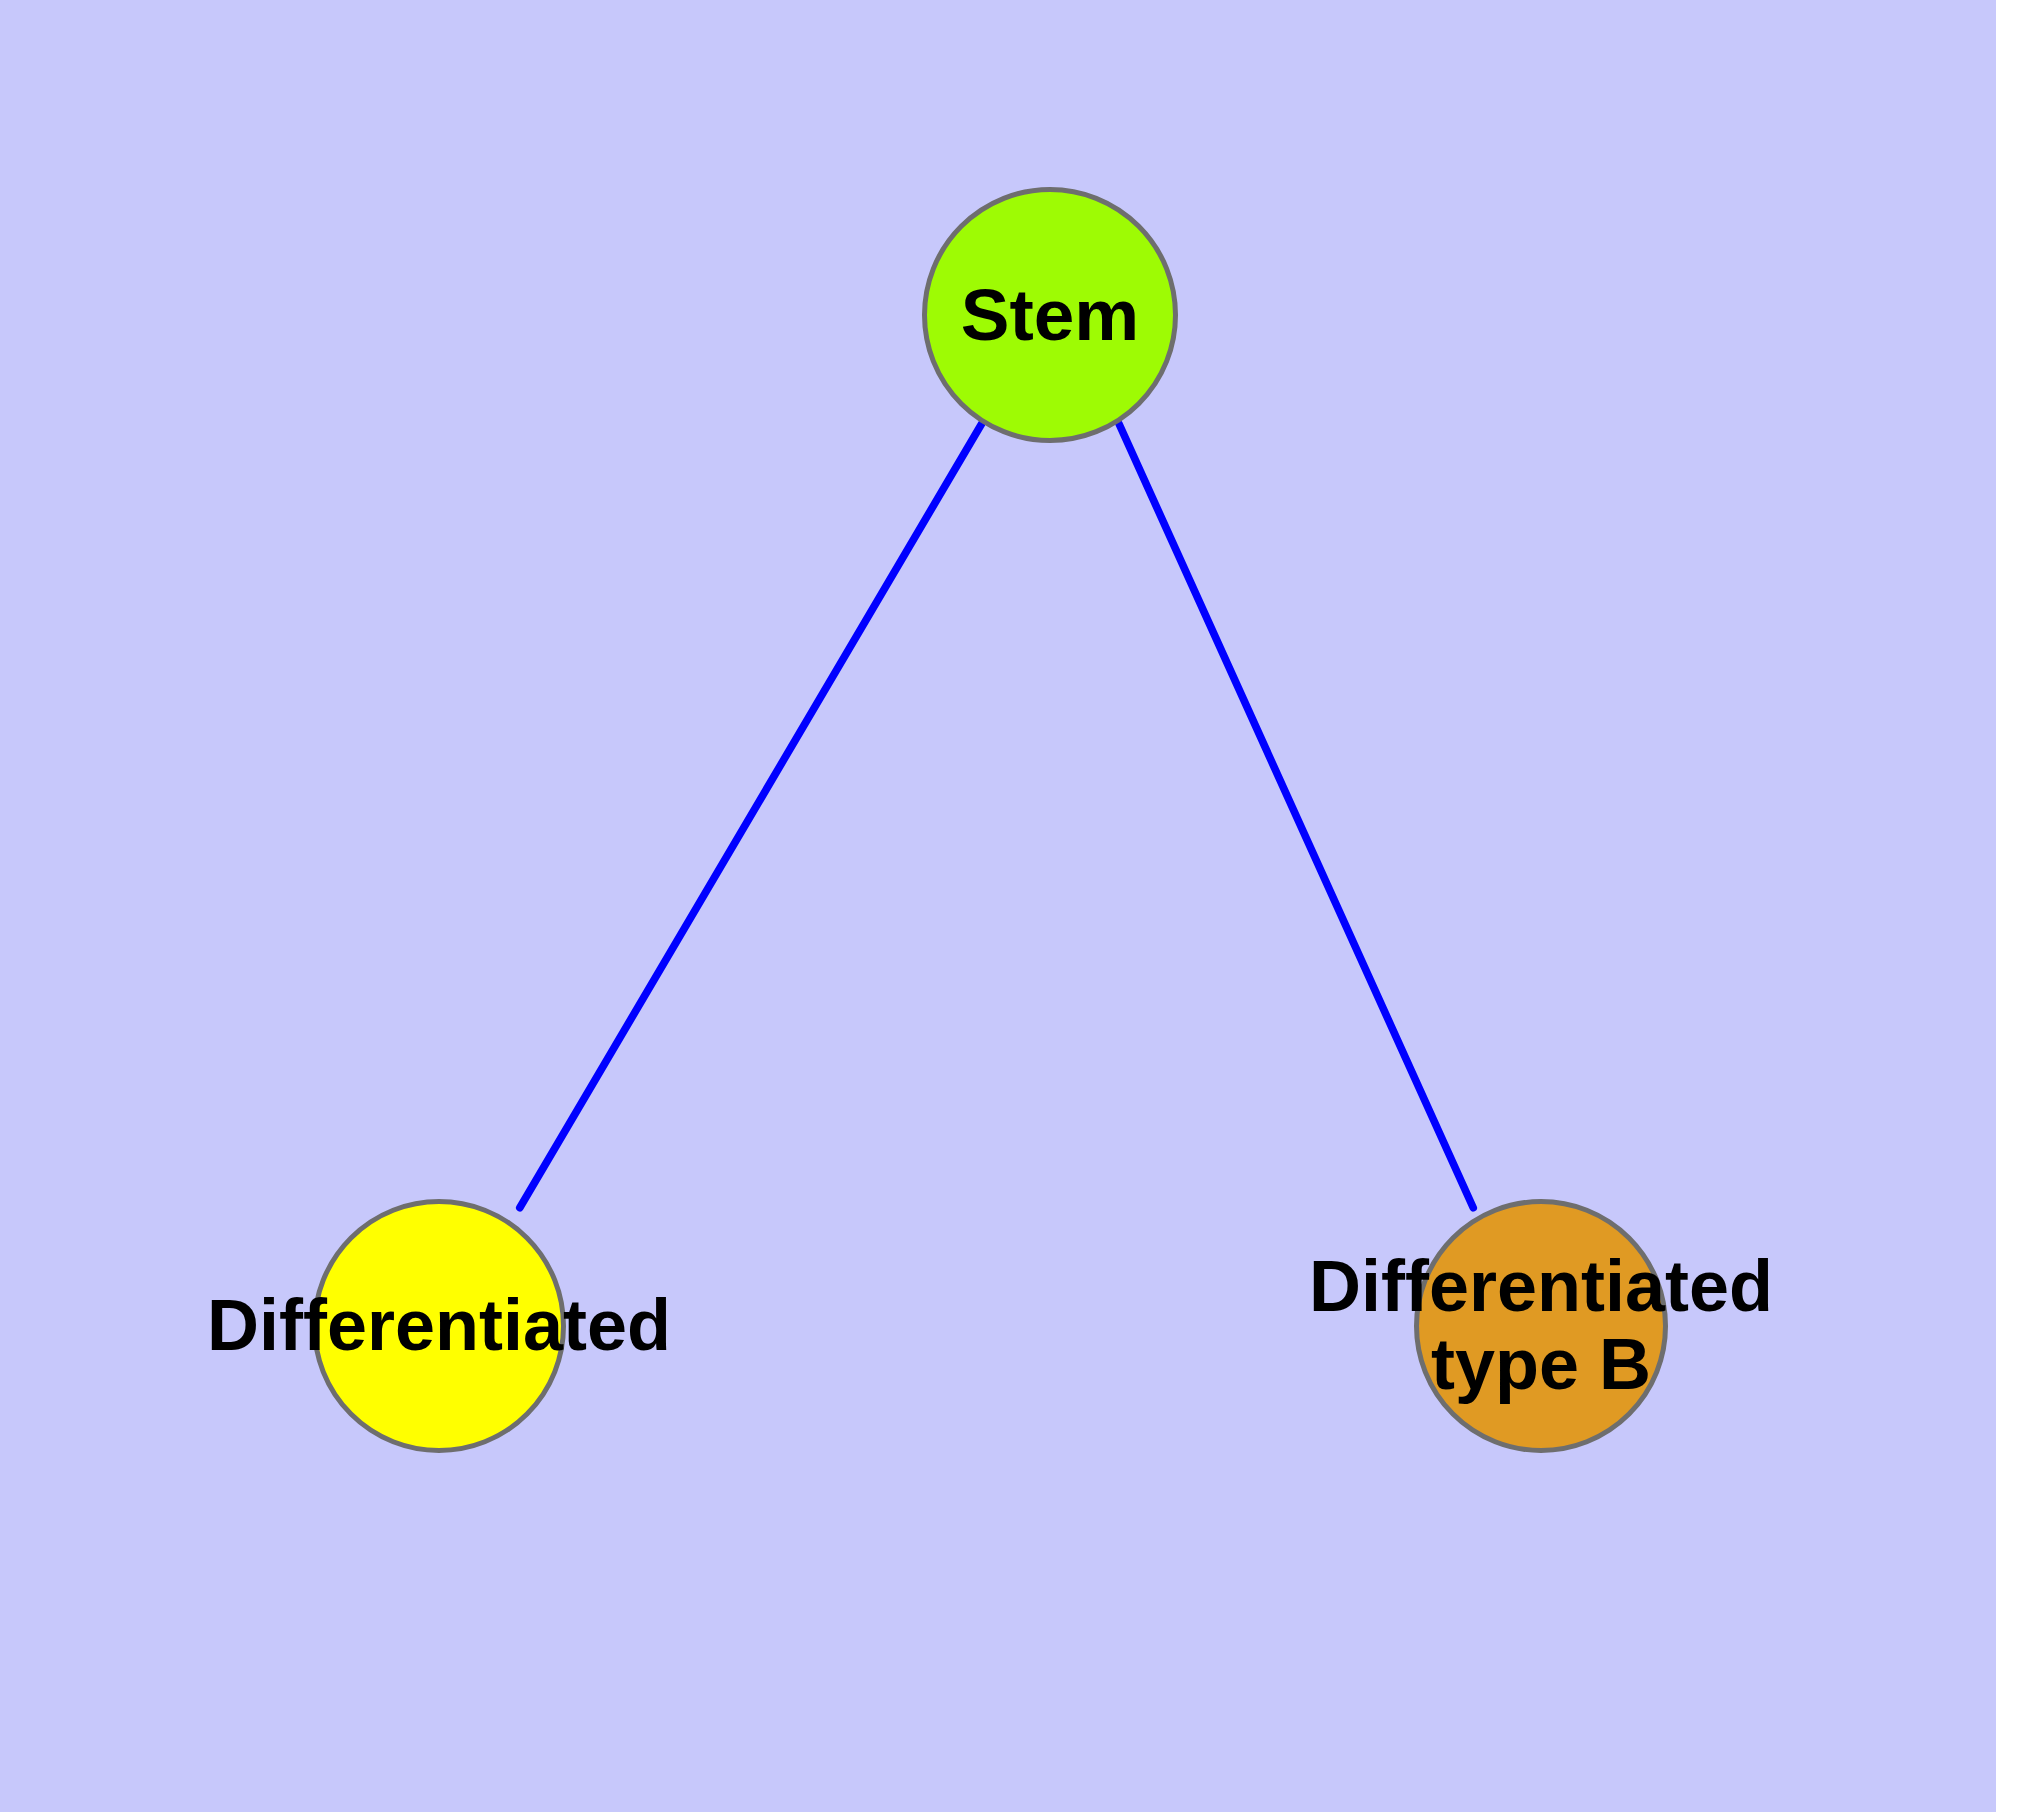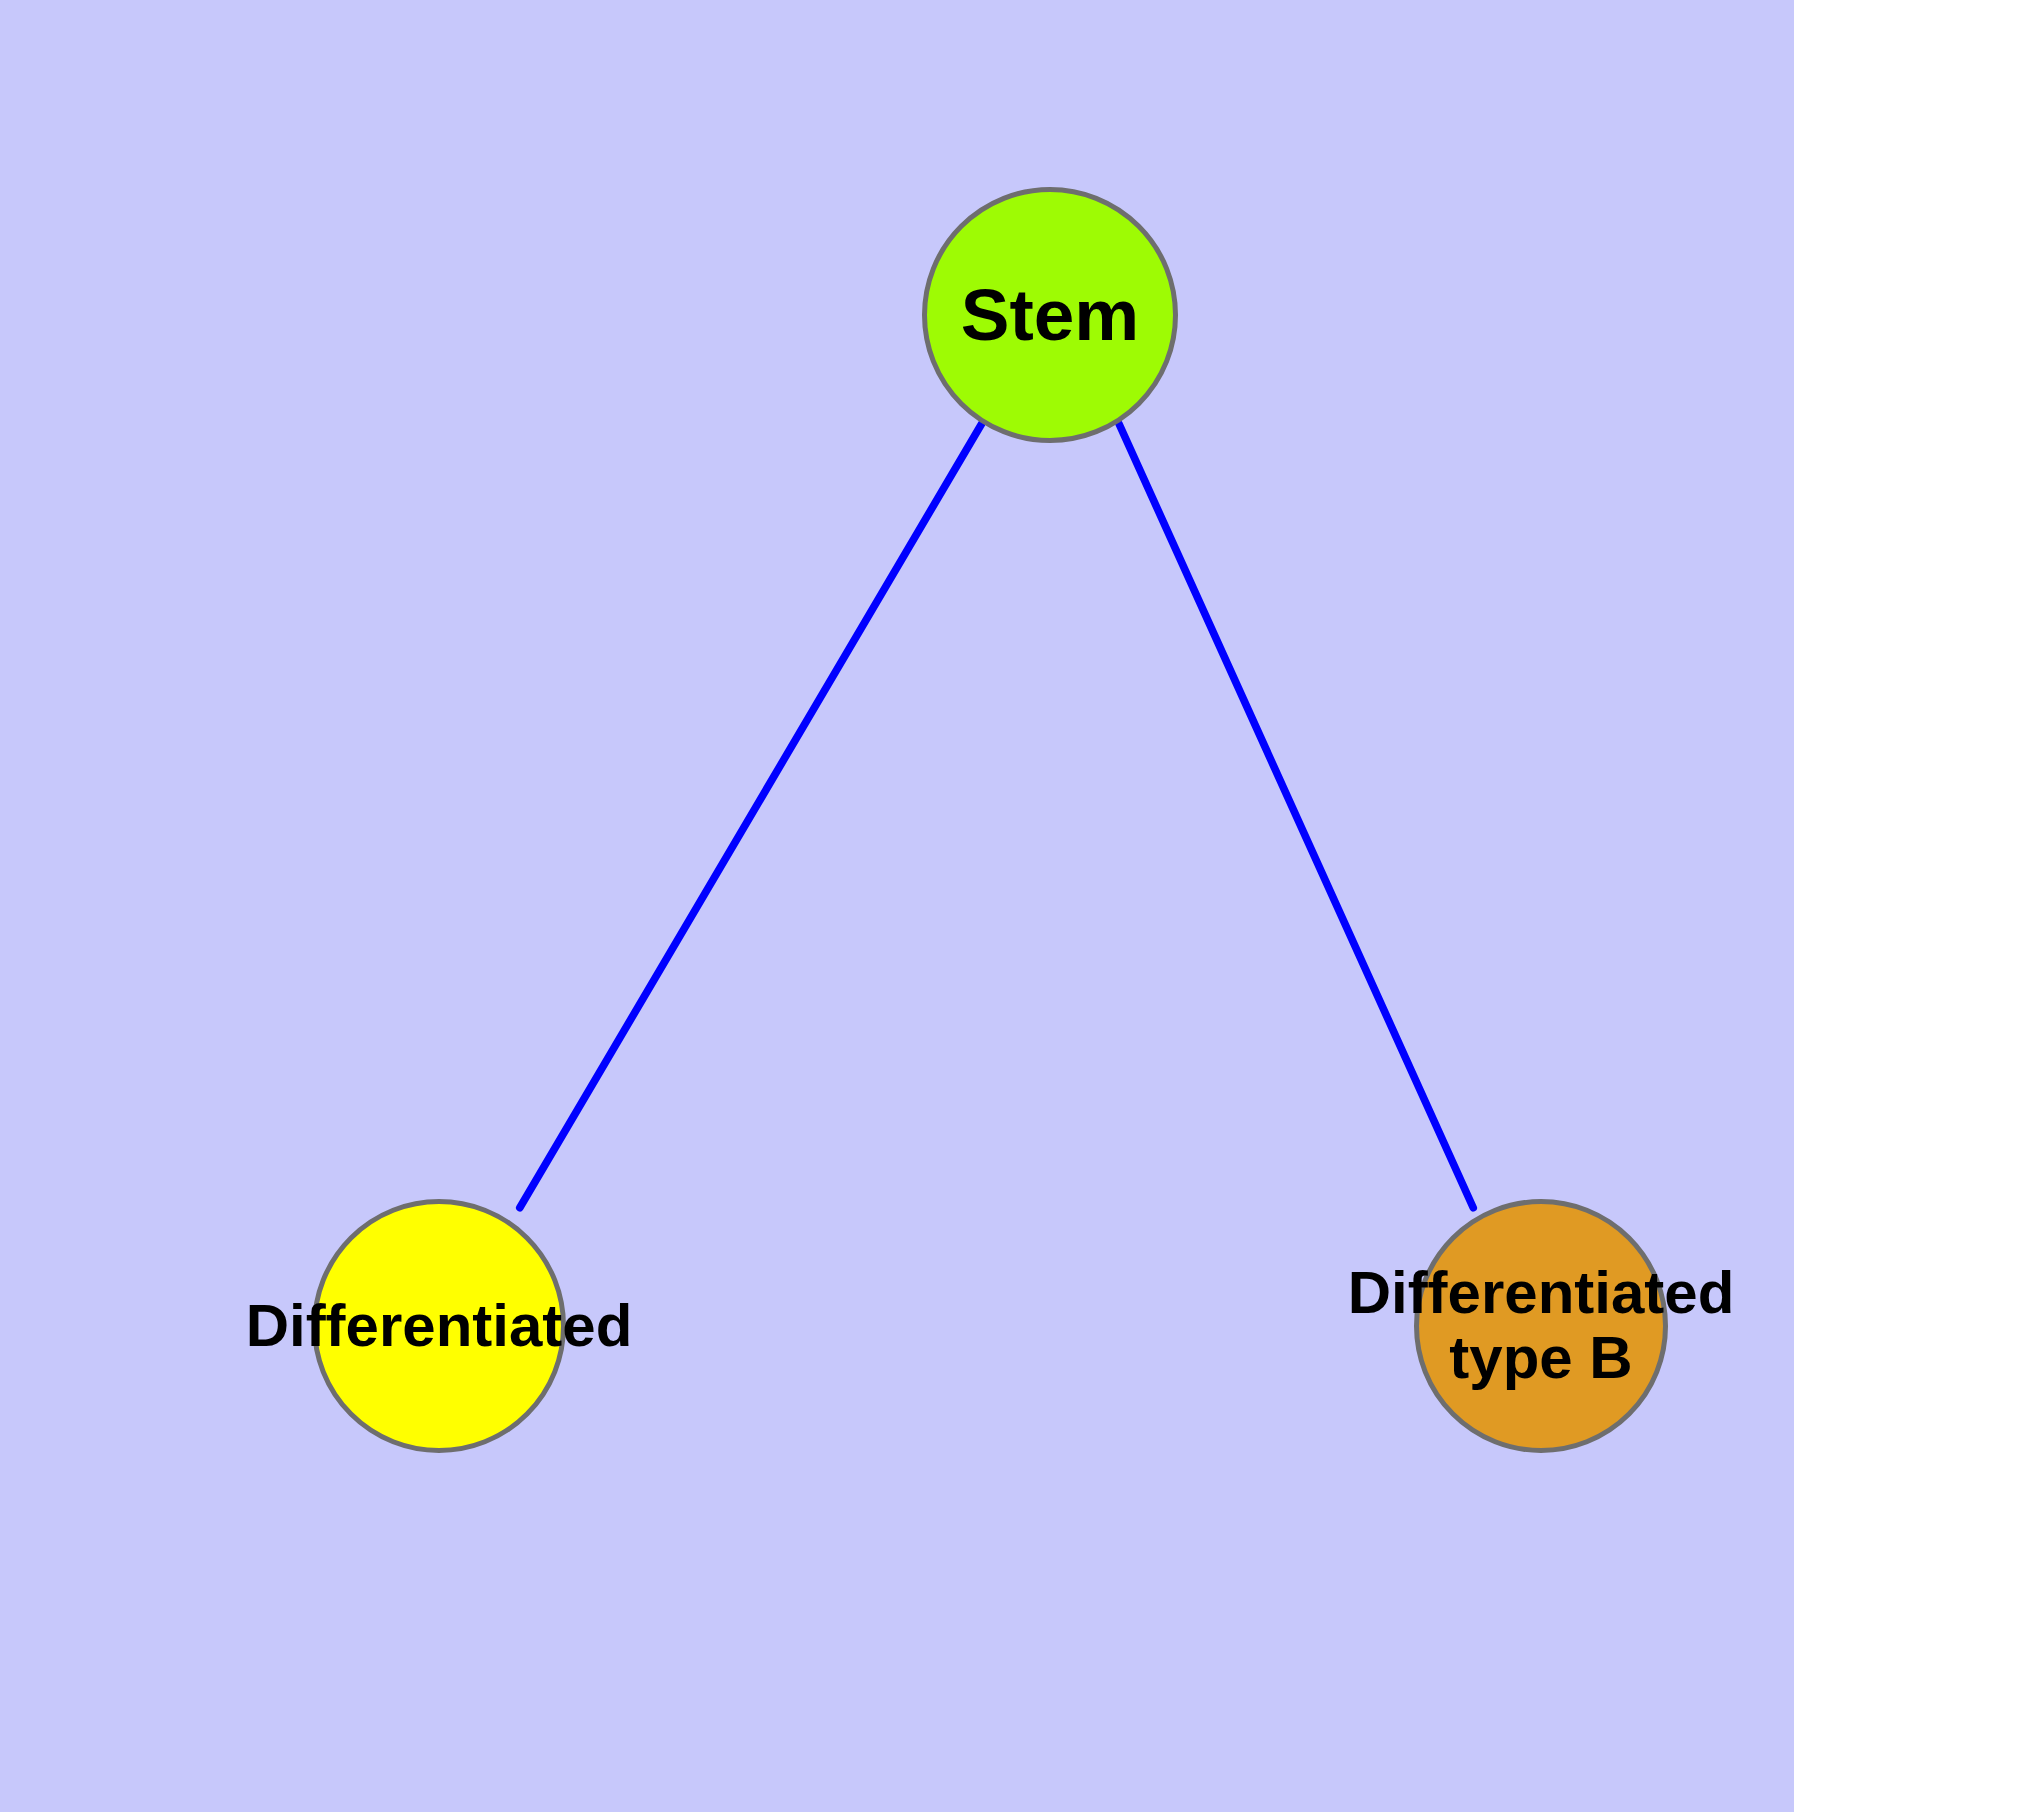--- a/index.html
+++ b/index.html
@@ -43,27 +43,27 @@
     color: #000000;
     font-family: "Liberation Sans", sans-serif;
     font-weight: bold;
     line-height: 1.08;
     pointer-events: none;
   }
   .label-root {
     font-size: 73px;
   }
   .label-leaf {
-    font-size: 60px;
+    font-size: 72px;
   }
 </style>
 </head>
 <body>
 
-<div id="canvas" style="width: 1794px; height: 1812px; background: rgb(199, 200, 251);">
+<div id="canvas" style="width: 1996px; height: 1812px; background: rgb(199, 200, 251);">
 
   <svg id="edge-layer" viewBox="0 0 2384 2138" xmlns="http://www.w3.org/2000/svg" style="width: 2021px; height: 1812px;">
     <line stroke="#0000ff" stroke-width="9" stroke-linecap="round" x1="1158" y1="500" x2="613" y2="1425"></line>
     <line stroke="#0000ff" stroke-width="9" stroke-linecap="round" x1="1320" y1="500" x2="1738" y2="1425"></line>
   </svg>
 
   <div class="node" style="left: 922px; top: 187px; width: 256px; height: 256px; background: rgb(158, 251, 4); border-color: rgb(110, 110, 110); border-width: 5.1px;">
     <div class="node-label label-root" style="color: rgb(0, 0, 0);">
       <span>Stem</span>
     </div>

